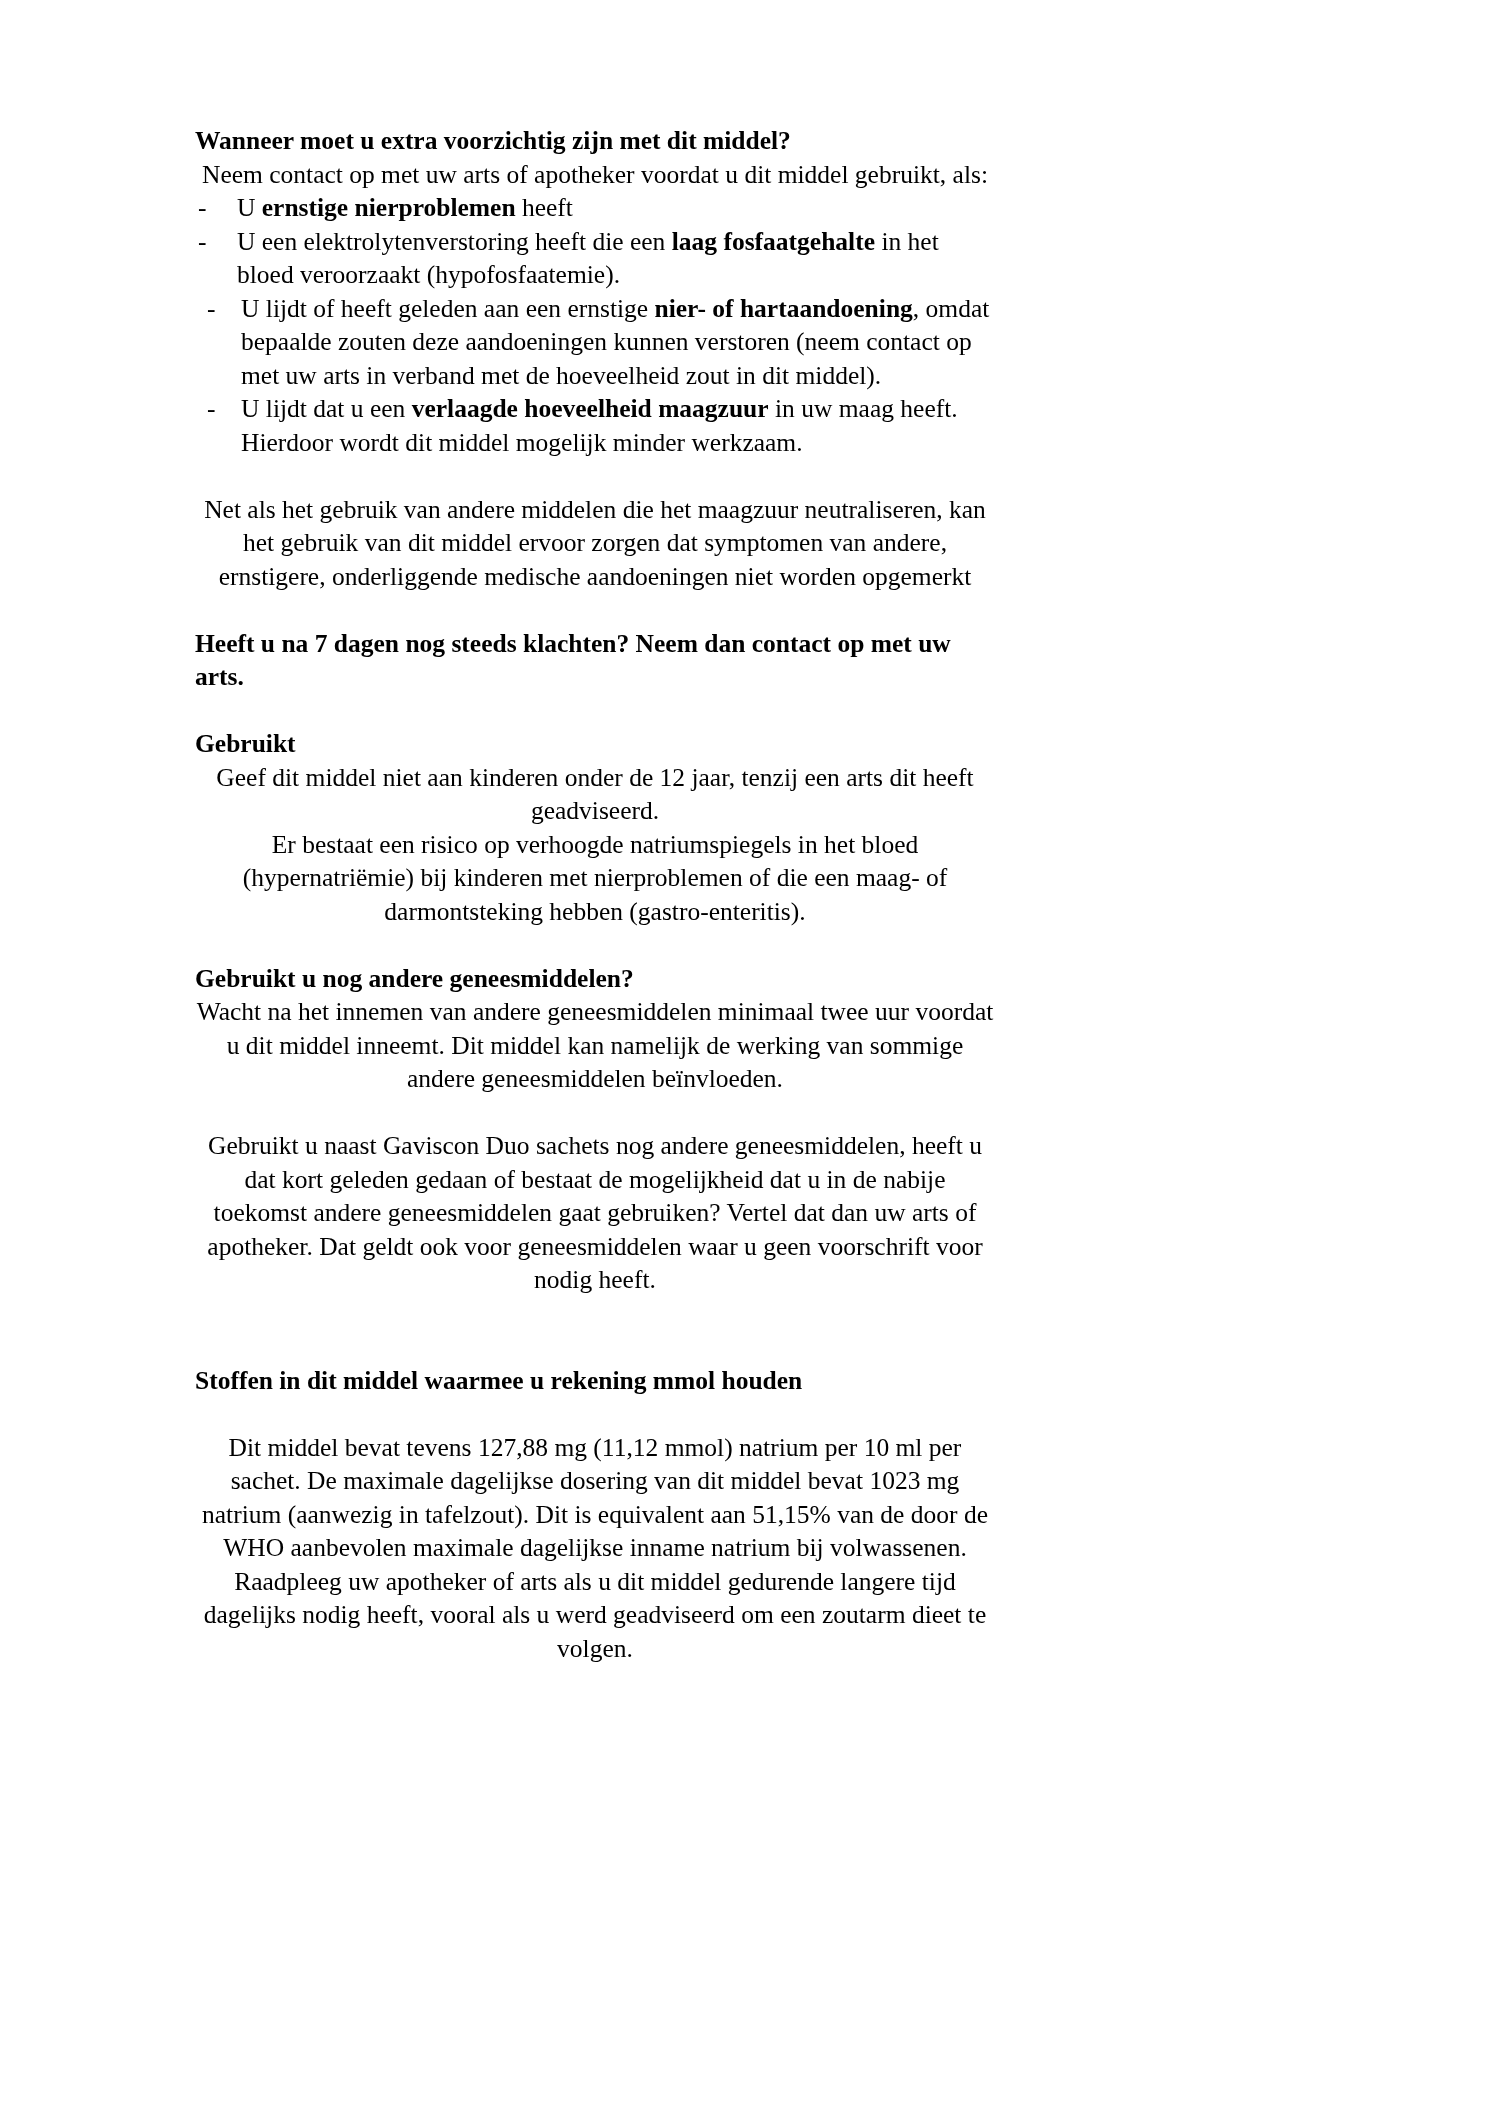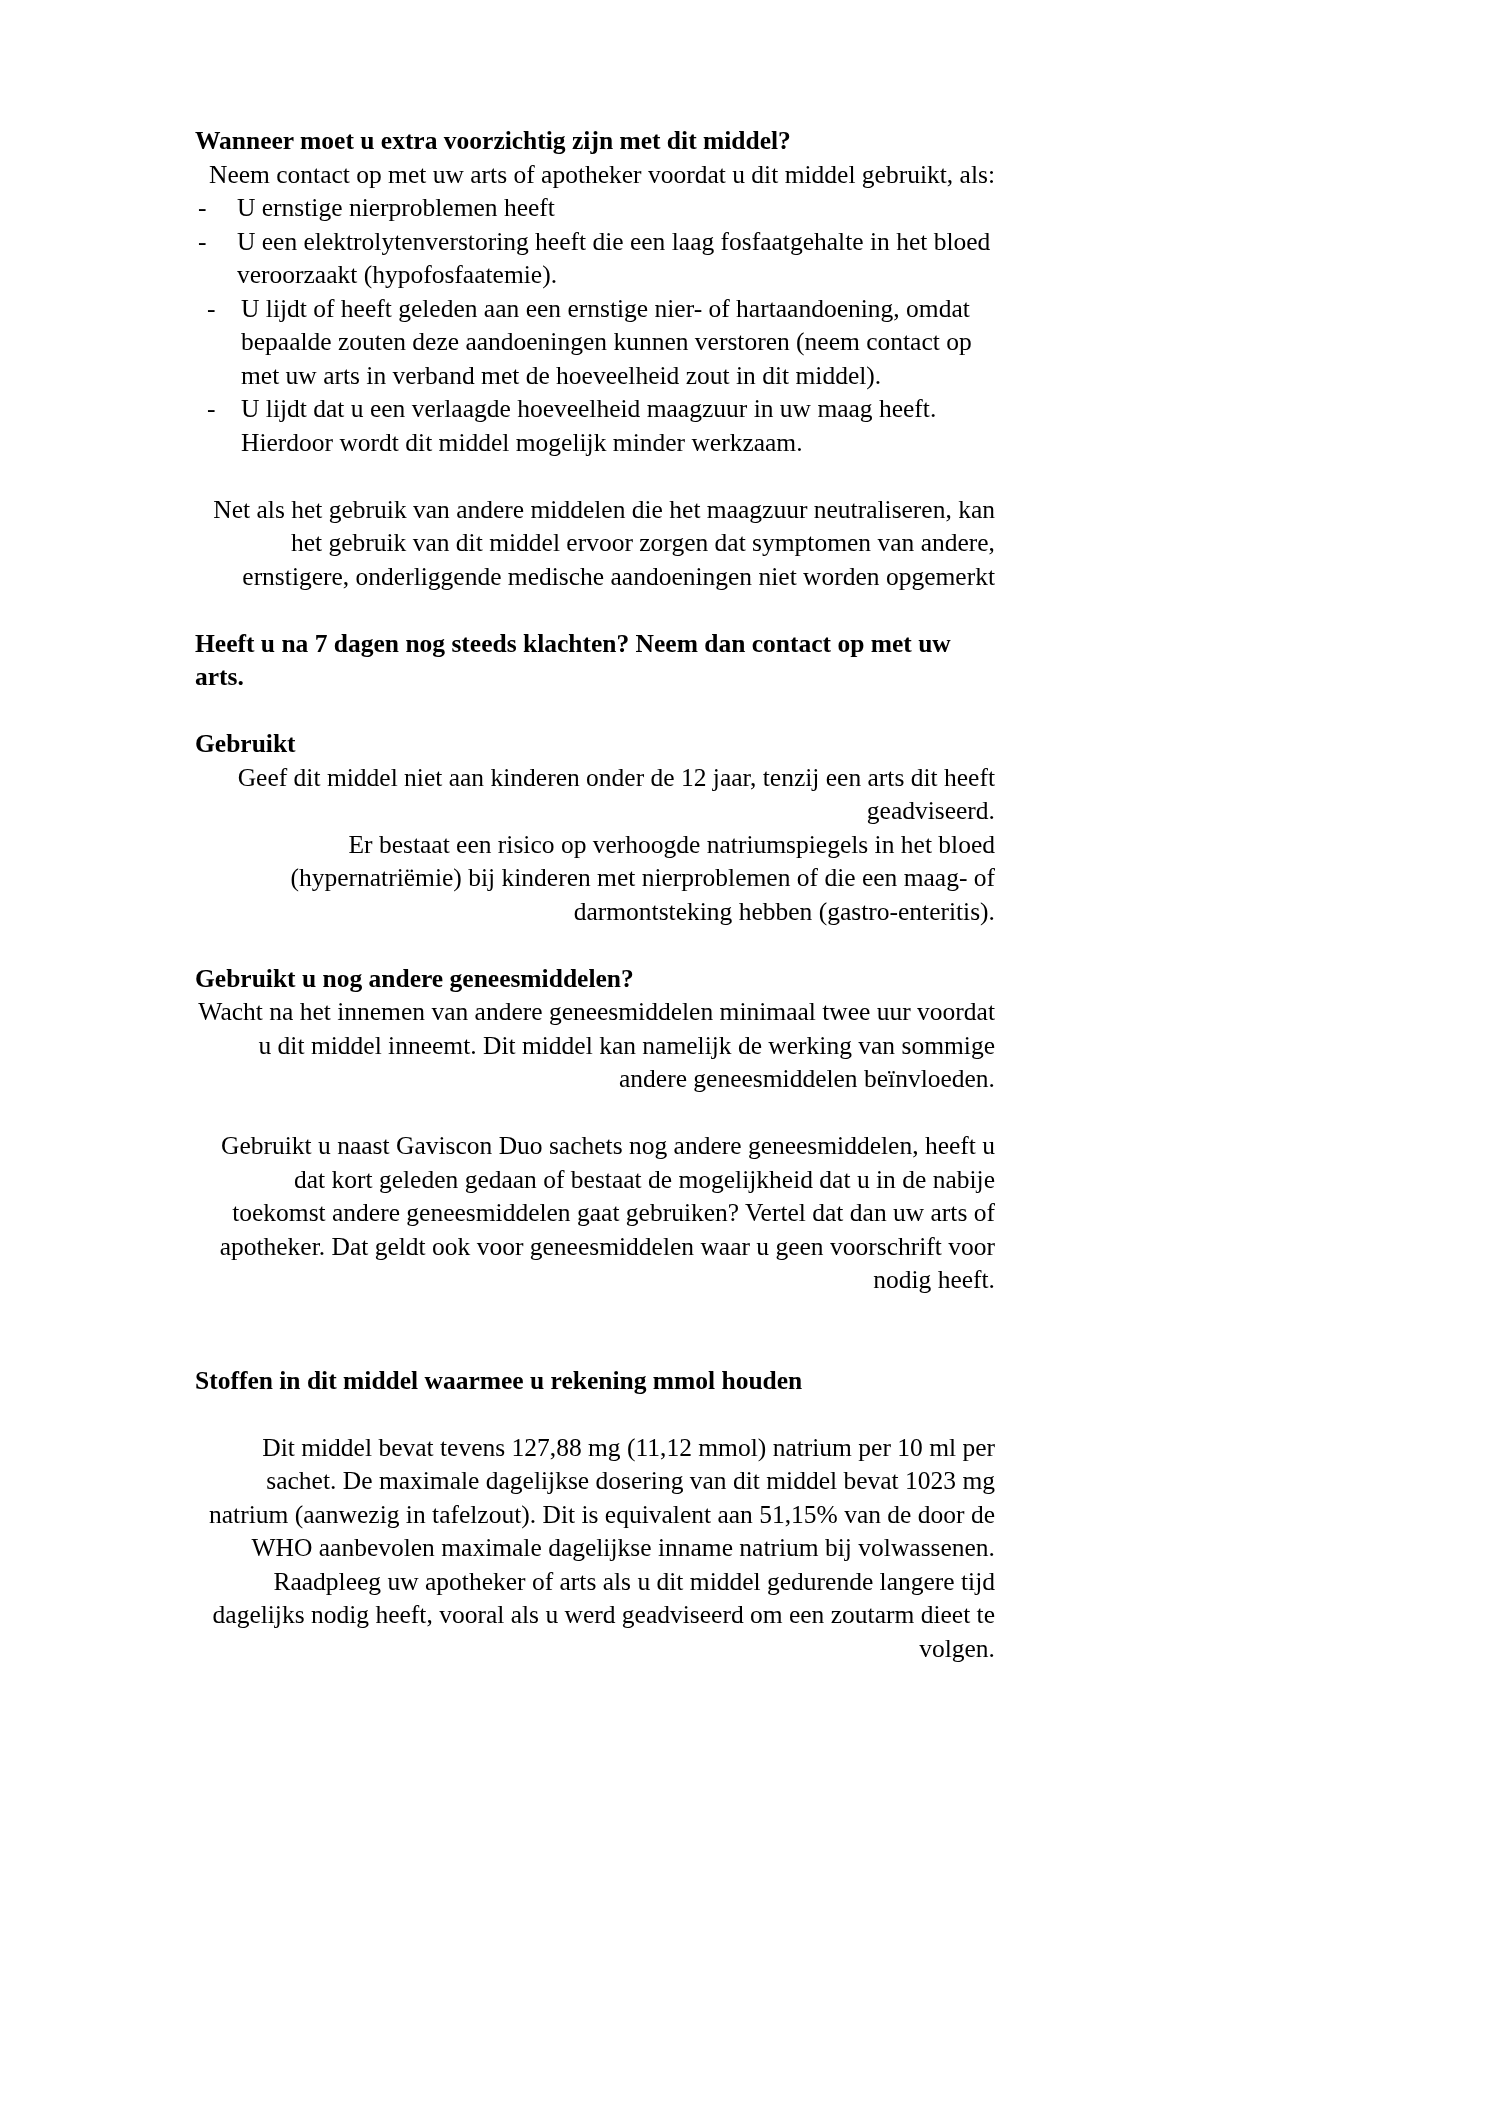--- a/index.html
+++ b/index.html
@@ -28,21 +28,21 @@
     width: 800px;
     font-size: 25.5px;
     line-height: 33.5px;
   }
   .h-bold {
     font-weight: bold;
     margin: 0;
   }
   .para {
     margin: 0;
-    text-align: right;
+    text-align: center;
   }
   .spacer-line {
     height: 33.5px;
   }
   ul.dash-list {
     list-style: none;
     margin: 0;
     padding: 0;
   }
   ul.dash-list li {
@@ -60,21 +60,21 @@
   }
   ul.dash-list li.indent-a .dash {
     left: 3px;
   }
   ul.dash-list li.indent-b {
     padding-left: 46px;
   }
   ul.dash-list li.indent-b .dash {
     left: 12px;
   }
-  b { font-weight: normal; text-align: center; }
+  b { font-weight: bold; text-align: center; }
 </style>
 </head>
 <body>
 
 <div class="page">
   <div class="content">
 
     <div class="h-bold">Wanneer moet u extra voorzichtig zijn met dit middel?</div>
 
     <div class="para">Neem contact op met uw arts of apotheker voordat u dit middel gebruikt, als:</div>

